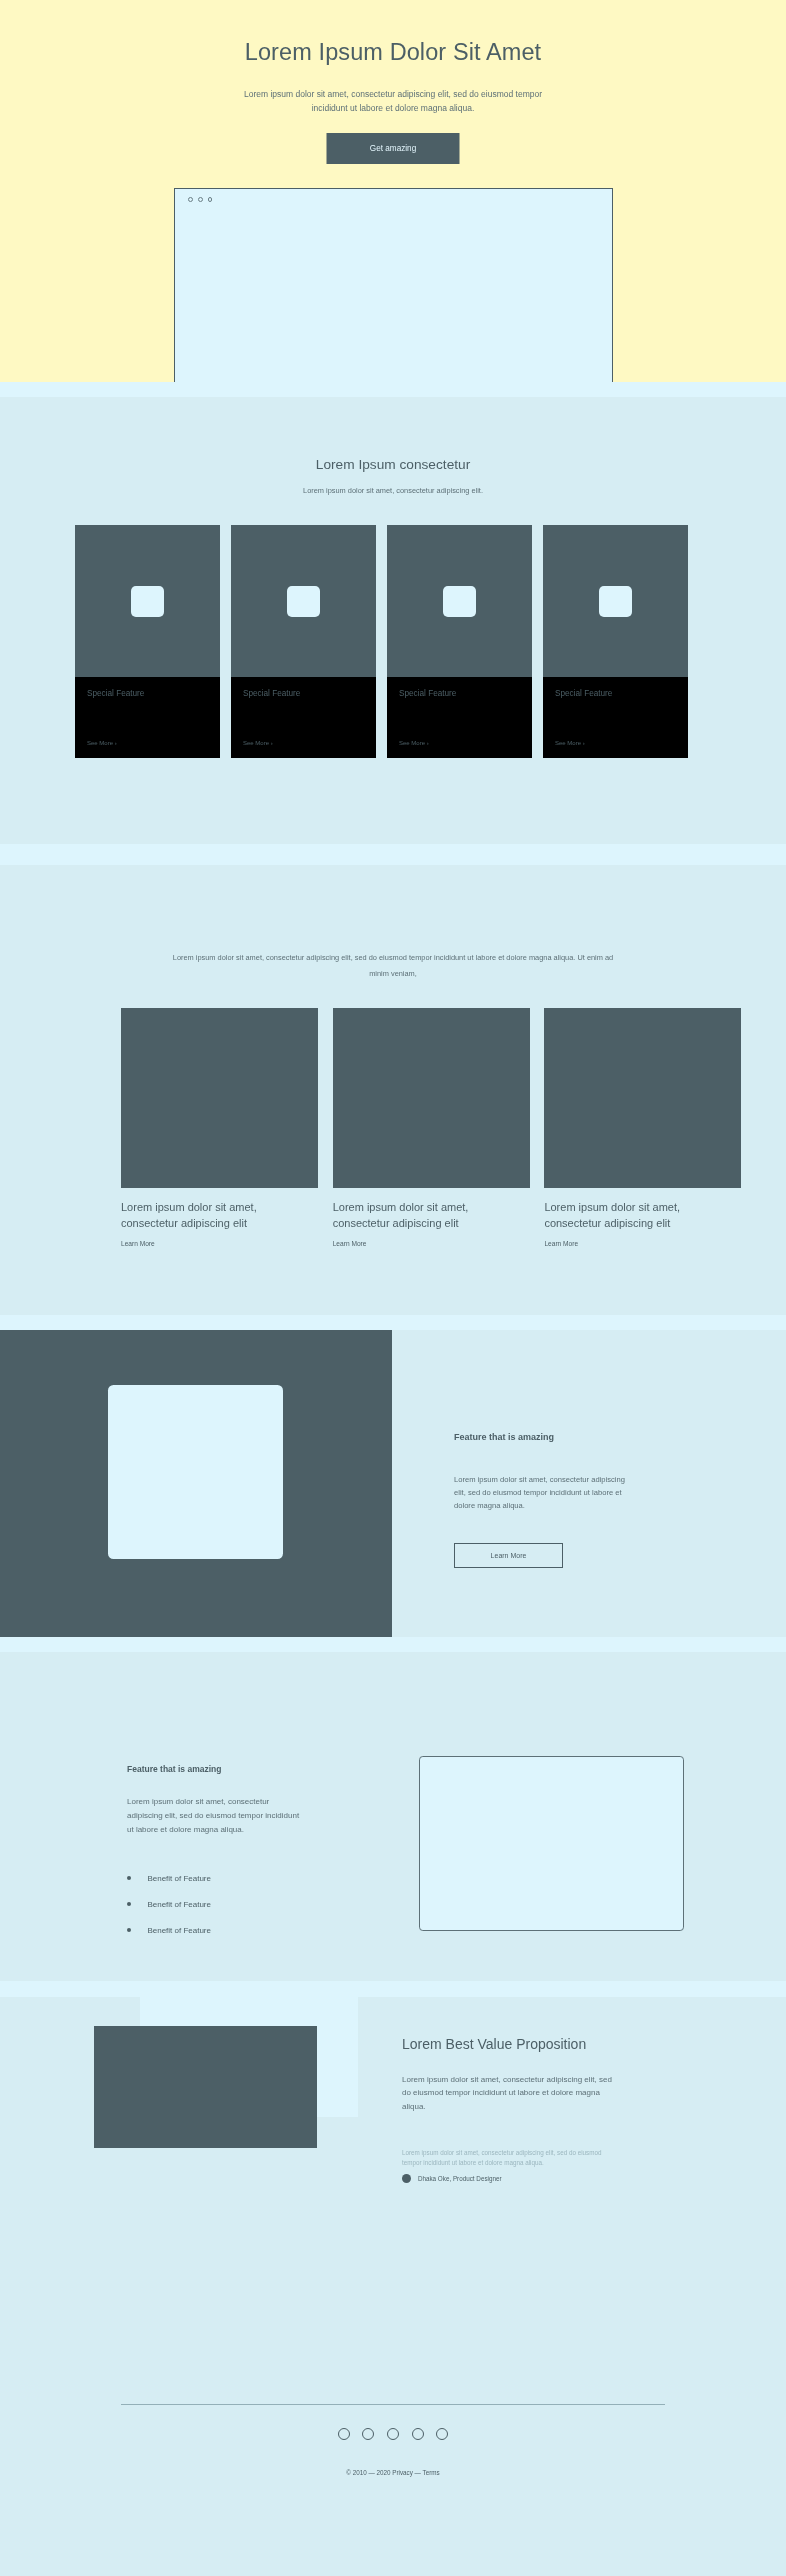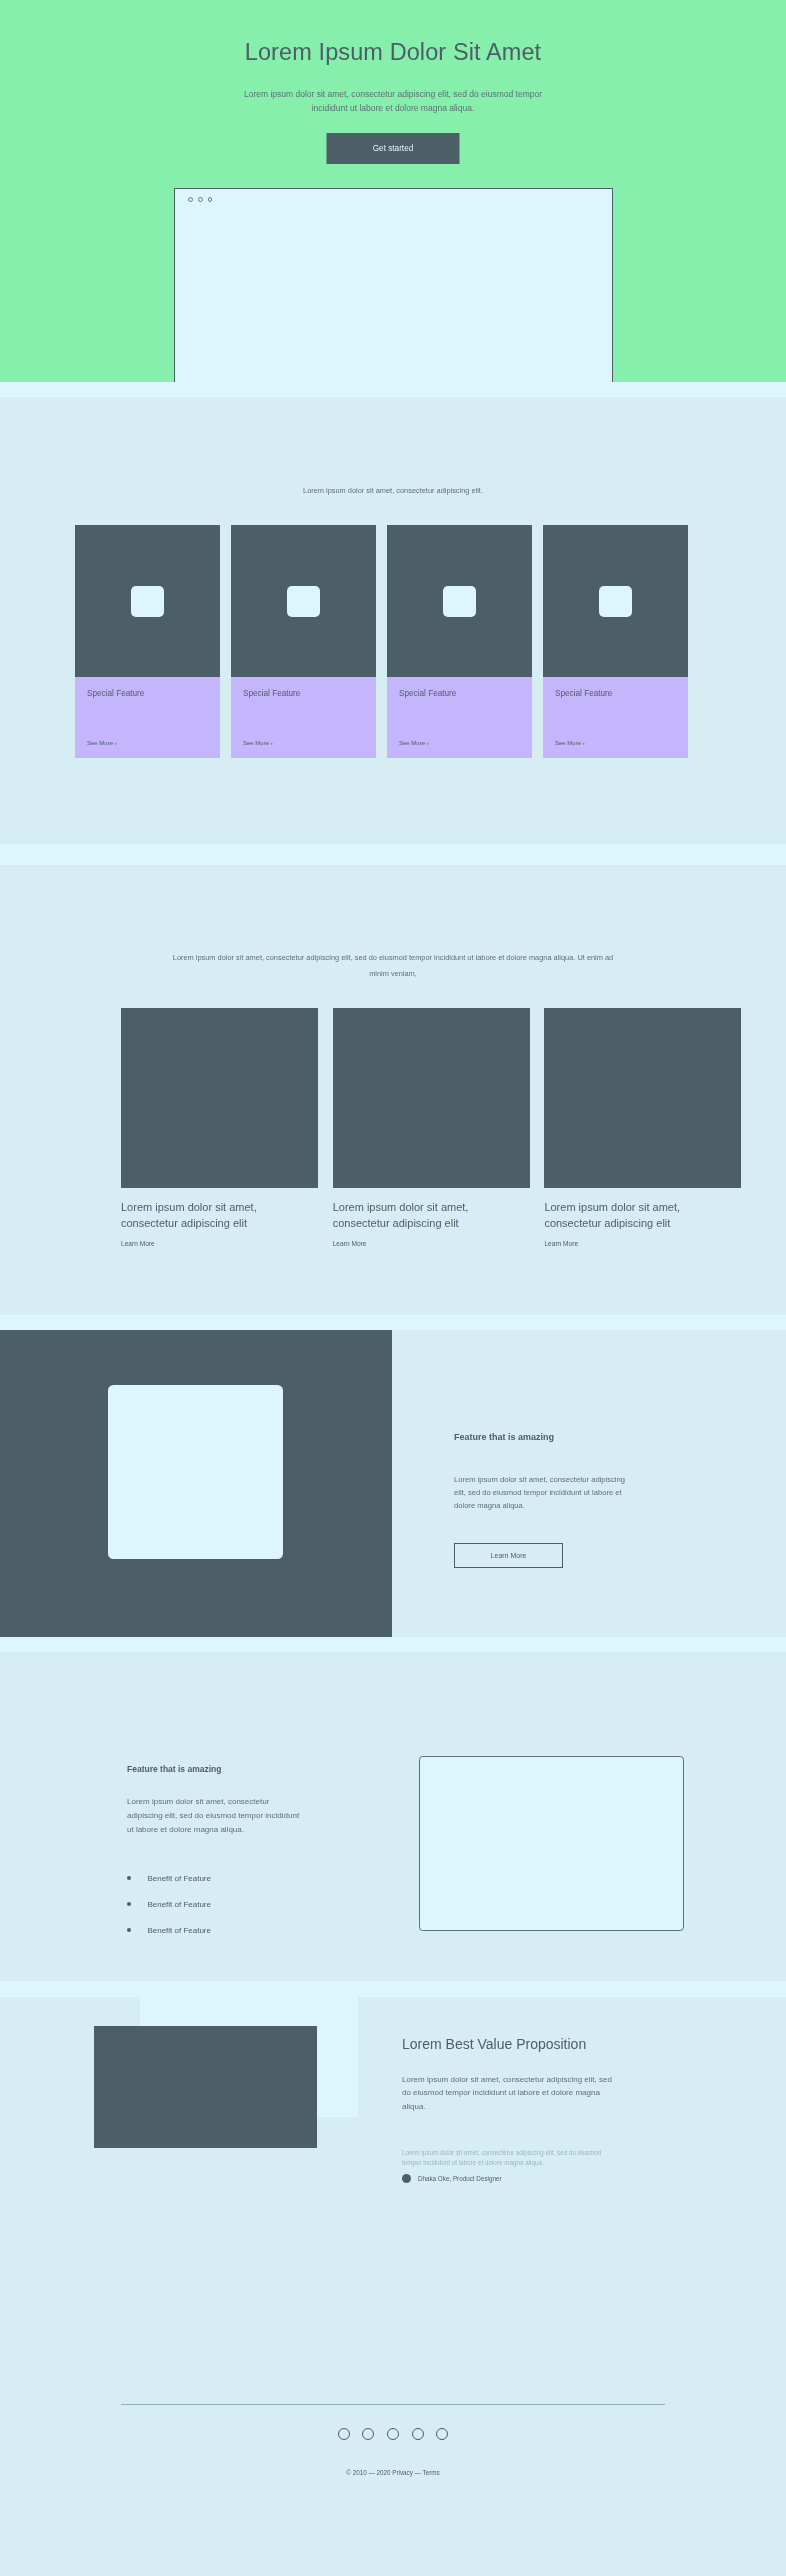--- a/index.html
+++ b/index.html
@@ -7,21 +7,21 @@
   body {
     font-family:"Liberation Sans", sans-serif;
     background:#d6edf3;
     color:#4c5f66;
     -webkit-font-smoothing:antialiased;
   }
   .page { width:786px; position:relative; }
   .gap-light { background:#ddf5fd; width:786px; }
 
   
-  .hero { height:382px; background:#86efac; position:relative; overflow:hidden; }
+  .hero { height:382px; background:#fef9c3; position:relative; overflow:hidden; }
   .hero-title {
     position:absolute; left:0; right:0; top:39px;
     text-align:center; font-size:23.5px; font-weight:400;
     letter-spacing:0.1px; color:#4c5f66;
   }
   .hero-sub {
     position:absolute; left:50%; transform:translateX(-50%); top:88px;
     width:306px; text-align:center; font-size:8.5px; line-height:13.7px;
     color:#5d7077;
   }
@@ -57,21 +57,21 @@
   }
   .fcard { width:145px; }
   .fcard-img {
     height:152px; background:#4c5f66;
     display:flex; align-items:center; justify-content:center;
   }
   .fcard-icon {
     width:33px; height:31px; background:#ddf5fd; border-radius:4.9px;
   }
   .fcard-body {
-    background:#c4b5fd; height:81px; padding:12px 12px 0 12px;
+    background:#000000; height:81px; padding:12px 12px 0 12px;
     display:flex; flex-direction:column; justify-content:space-between;
   }
   .fcard-title { font-size:8.2px; color:#4c5f66; }
   .fcard-link {
     font-size:6px; color:#4c5f66; text-decoration:none;
     padding-bottom:12px; display:block;
   }
 
   
   .blog { height:450px; background:#d6edf3; position:relative; }
@@ -212,34 +212,35 @@
   }
 </style>
 </head>
 <body>
 
 <div class="page">
 
   <section class="hero">
     <h1 class="hero-title">Lorem Ipsum Dolor Sit Amet</h1>
     <p class="hero-sub">Lorem ipsum dolor sit amet, consectetur adipiscing elit, sed do eiusmod tempor incididunt ut labore et dolore magna aliqua.</p>
-    <button class="hero-btn">Get started</button>
+    <button class="hero-btn">Get amazing</button>
 
     <div class="browser">
       <div class="browser-dots">
         <i></i>
         <i></i>
         <i></i>
       </div>
     </div>
   </section>
 
   <div class="gap-light" style="height:15.3px"></div>
 
   <section class="features">
+    <h2 class="features-title">Lorem Ipsum consectetur</h2>
     <p class="features-sub">Lorem ipsum dolor sit amet, consectetur adipiscing elit.</p>
 
     <div class="feature-grid">
       <div class="fcard">
         <div class="fcard-img">
           <div class="fcard-icon"></div>
         </div>
         <div class="fcard-body">
           <div class="fcard-title">Special Feature</div>
           <a class="fcard-link" href="#">See More ›</a>

